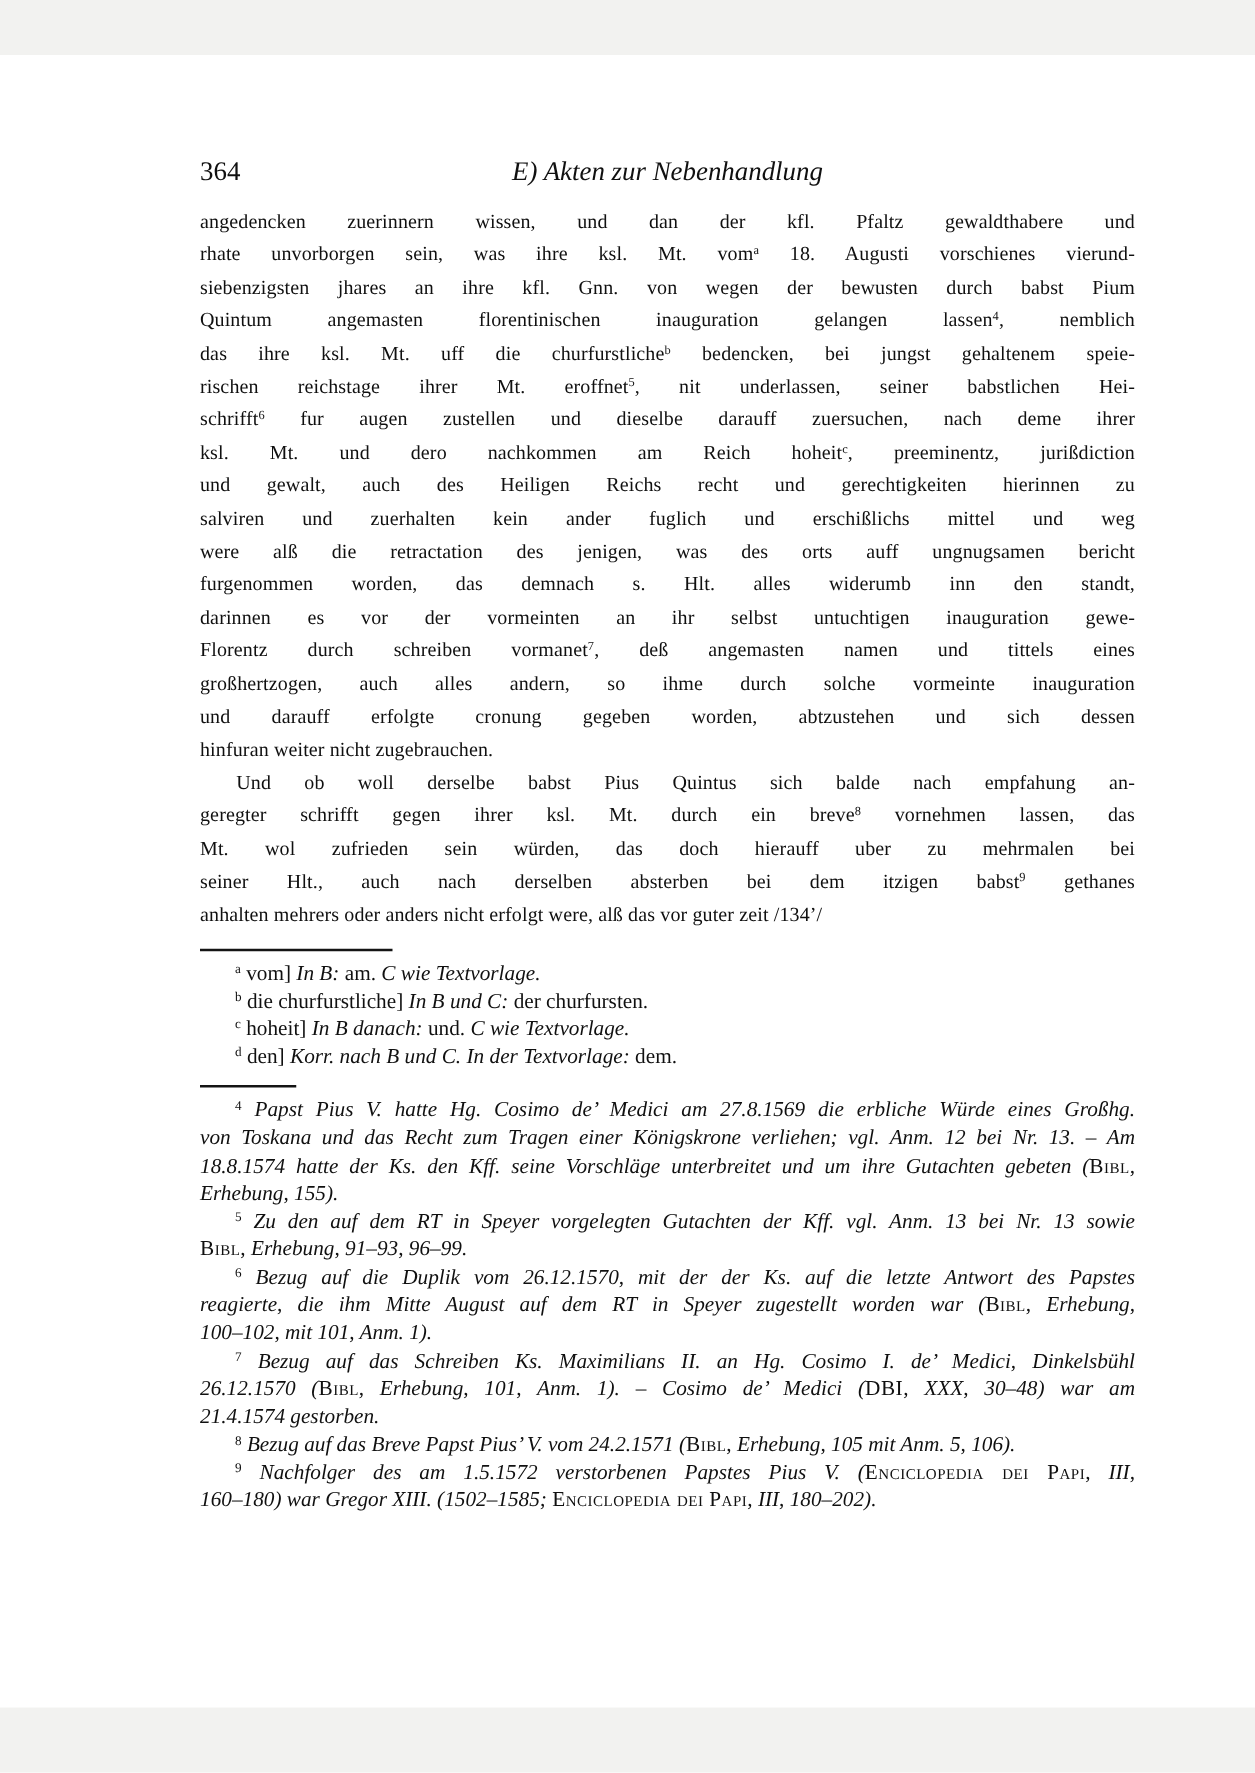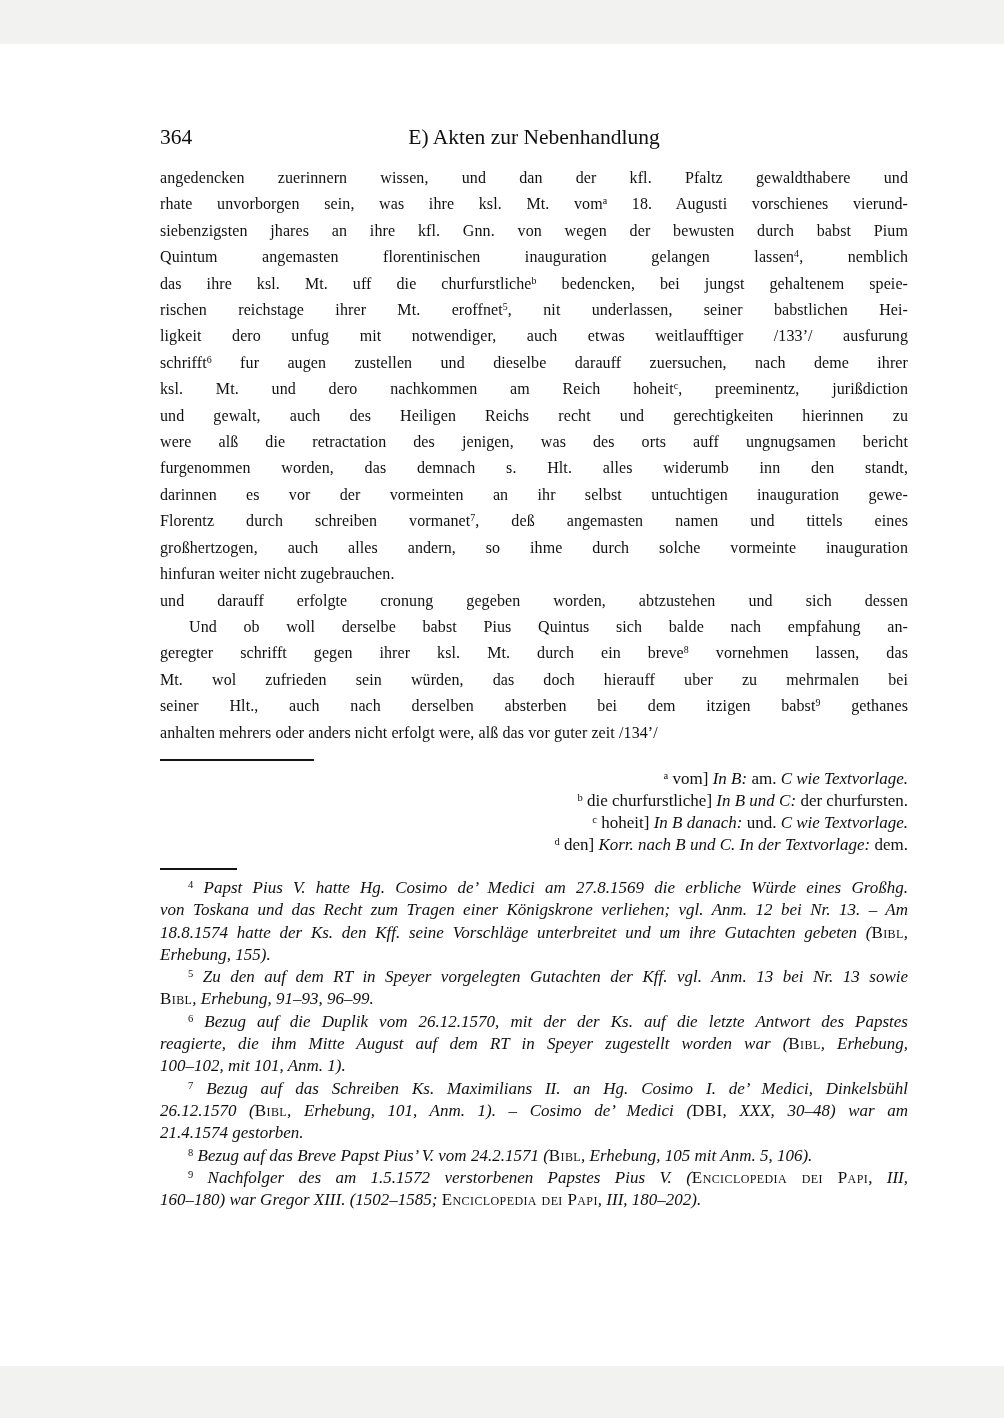--- a/index.html
+++ b/index.html
@@ -21,21 +21,21 @@
     left: 160px; top: 80px;
     width: 748px;
   }
   .runhead {
     position: relative;
     height: 26px;
     font-size: 21.5px;
     line-height: 26px;
   }
   .pagenum { position: absolute; left: 0; top: 0; }
-  .runtitle { text-align: center; }
+  .runtitle { text-align: center; font-style: italic; }
   .bodytext {
     margin-top: 15px;
     font-size: 16px;
     line-height: 26.4px;
     letter-spacing: 0.1px;
   }
   .line { text-align: justify; text-align-last: justify; white-space: normal; }
   .line.last { text-align-last: left; }
   .line.indent { text-indent: 29px; }
   .sup {
@@ -48,21 +48,20 @@
   .sc { font-style: normal; font-variant: small-caps; letter-spacing: 0.4px; }
   .app-rule {
     margin-top: 13px;
     width: 154px; height: 0;
     border-top: 2px solid #141414;
   }
   .apparatus {
     margin-top: 7px;
     font-size: 17px;
     line-height: 22px;
-    text-align: right;
   }
   .app-line { text-indent: 28px; }
   .fn-rule {
     margin-top: 12px;
     width: 77px; height: 0;
     border-top: 2px solid #141414;
   }
   .footnotes {
     margin-top: 7px;
     font-size: 17px;
@@ -85,31 +84,31 @@
       <div class="runtitle">E) Akten zur Nebenhandlung</div>
     </div>
 
     <div class="bodytext">
         <div class="line">angedencken zuerinnern wissen, und dan der kfl. Pfaltz gewaldthabere und</div>
         <div class="line">rhate unvorborgen sein, was ihre ksl. Mt. vom<span class="sup">a</span> 18. Augusti vorschienes vierund-</div>
         <div class="line">siebenzigsten jhares an ihre kfl. Gnn. von wegen der bewusten durch babst Pium</div>
         <div class="line">Quintum angemasten florentinischen inauguration gelangen lassen<span class="sup">4</span>, nemblich</div>
         <div class="line">das ihre ksl. Mt. uff die churfurstliche<span class="sup">b</span> bedencken, bei jungst gehaltenem speie-</div>
         <div class="line">rischen reichstage ihrer Mt. eroffnet<span class="sup">5</span>, nit underlassen, seiner babstlichen Hei-</div>
-        <div class="line">ligkeit dero unfug mit notwendiger, auch etwas weitlaufftiger /133’/ ausfurung</div>
         <div class="line">schrifft<span class="sup">6</span> fur augen zustellen und dieselbe darauff zuersuchen, nach deme ihrer</div>
         <div class="line">ksl. Mt. und dero nachkommen am Reich hoheit<span class="sup">c</span>, preeminentz, jurißdiction</div>
         <div class="line">und gewalt, auch des Heiligen Reichs recht und gerechtigkeiten hierinnen zu</div>
+        <div class="line">salviren und zuerhalten kein ander fuglich und erschißlichs mittel und weg</div>
         <div class="line">were alß die retractation des jenigen, was des orts auff ungnugsamen bericht</div>
         <div class="line">furgenommen worden, das demnach s. Hlt. alles widerumb inn den standt,</div>
         <div class="line">darinnen es vor der vormeinten an ihr selbst untuchtigen inauguration gewe-</div>
         <div class="line">Florentz durch schreiben vormanet<span class="sup">7</span>, deß angemasten namen und tittels eines</div>
         <div class="line">großhertzogen, auch alles andern, so ihme durch solche vormeinte inauguration</div>
+        <div class="line">und darauff erfolgte cronung gegeben worden, abtzustehen und sich dessen</div>
         <div class="line last">hinfuran weiter nicht zugebrauchen.</div>
-        <div class="line">und darauff erfolgte cronung gegeben worden, abtzustehen und sich dessen</div>
         <div class="line indent">Und ob woll derselbe babst Pius Quintus sich balde nach empfahung an-</div>
         <div class="line">geregter schrifft gegen ihrer ksl. Mt. durch ein breve<span class="sup">8</span> vornehmen lassen, das</div>
         <div class="line">Mt. wol zufrieden sein würden, das doch hierauff uber zu mehrmalen bei</div>
         <div class="line">seiner Hlt., auch nach derselben absterben bei dem itzigen babst<span class="sup">9</span> gethanes</div>
         <div class="line last">anhalten mehrers oder anders nicht erfolgt were, alß das vor guter zeit /134’/</div>
       </div>
 
     <div class="app-rule"></div>
     <div class="apparatus">
         <div class="app-line"><span class="sup">a</span> vom] <span class="it">In B:</span> am. <span class="it">C wie Textvorlage.</span></div>

